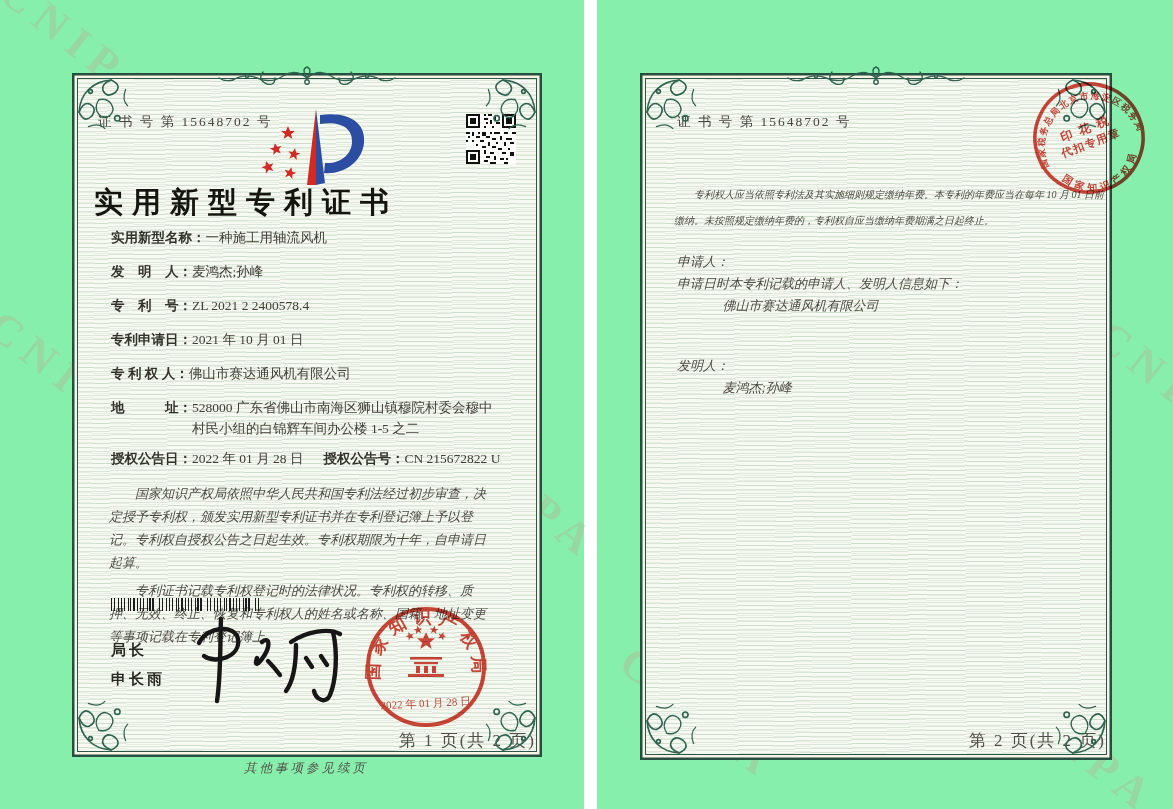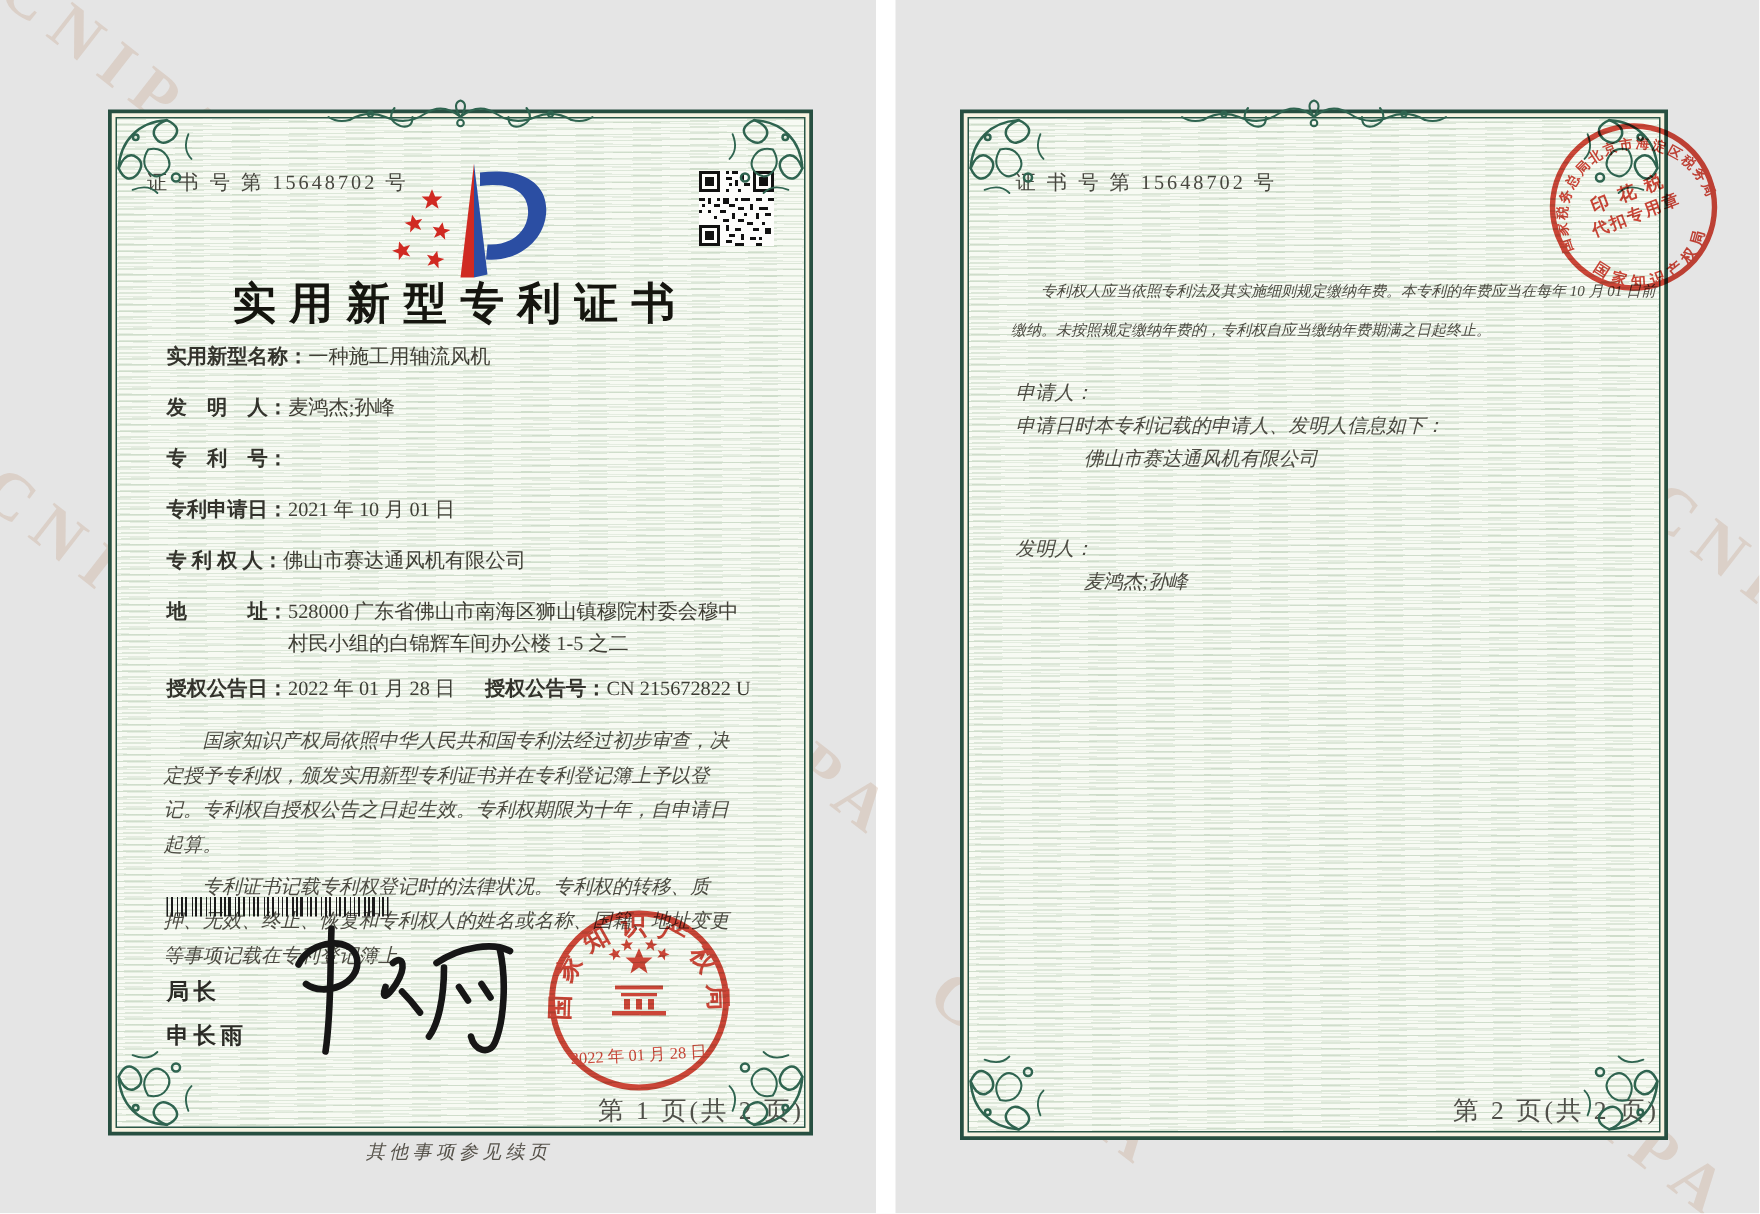--- a/index.html
+++ b/index.html
@@ -1,18 +1,18 @@
 <!DOCTYPE html>
 <html><head>
 <meta charset="utf-8">
 <style>
   html,body{margin:0;padding:0;background:#ffffff;}
   #canvas{position:relative;width:1173px;height:809px;background:#fff;overflow:hidden;
           font-family:"Liberation Serif","DejaVu Serif",serif;}
-  .page{position:absolute;top:0;height:809px;background:#e5e5e5;}
+  .page{position:absolute;top:0;height:809px;background:#86efac;}
   #page1{left:0;width:584px;}
   #page2{left:597px;width:576px;}
 
   
   .wm{position:absolute;font-family:"Liberation Serif",serif;font-weight:bold;
       font-size:44px;letter-spacing:10px;color:rgba(197,160,131,0.30);
       transform:rotate(38deg);white-space:nowrap;pointer-events:none;z-index:1;}
 
   
   .inner{position:absolute;border:1px solid #2a5747;
@@ -26,39 +26,39 @@
   #inner2{left:48px;top:78px;width:460px;height:675px;}
 
   .cnr{position:absolute;width:62px;height:62px;z-index:3;}
   .cnr.tl{left:-2px;top:-2px;}
   .cnr.tr{right:-2px;top:-2px;transform:scaleX(-1);}
   .cnr.bl{left:-2px;bottom:-2px;transform:scaleY(-1);}
   .cnr.br{right:-2px;bottom:-2px;transform:scale(-1,-1);}
   .toporn{position:absolute;top:-13px;left:50%;transform:translateX(-50%);z-index:4;}
 
   .certno{position:absolute;font-size:13.5px;letter-spacing:2px;color:#46463e;}
-  .title{position:absolute;left:0;width:100%;text-align:center;font-size:29px;
+  .title{position:absolute;left:16px;width:100%;font-size:29px;
          font-weight:bold;letter-spacing:9px;color:#15150f;}
 
   .fields{position:absolute;left:33px;top:148px;width:400px;font-size:13.5px;color:#3c3c34;}
   .frow{display:flex;margin-bottom:13px;line-height:21px;}
   .lbl{flex:0 0 auto;white-space:pre;font-weight:bold;color:#33332c;}
   .val{flex:1 1 auto;color:#403f36;}
   .grow2{display:flex;line-height:21px;text-align:right;}
   .gpair{white-space:pre;font-size:13.5px;}
   .gpair .lbl{display:inline;}
 
   .paras{position:absolute;left:26px;top:398px;width:396px;font-size:13px;
          line-height:23px;color:#4c4b42;font-style:italic;}
   .paras p{margin:5px;text-indent:2em;font-style:italic;}
 
   .barcode{position:absolute;left:33px;top:519px;width:148px;height:13px;
     background:repeating-linear-gradient(90deg,#1b1b1b 0 1.2px,rgba(0,0,0,0) 1.2px 2.9px,
       #1b1b1b 2.9px 4.3px,rgba(0,0,0,0) 4.3px 7.2px,#1b1b1b 7.2px 8px,rgba(0,0,0,0) 8px 9.6px);}
-  .director{position:absolute;left:33px;top:568px;font-family:"Liberation Sans","DejaVu Sans",sans-serif;
+  .director{position:absolute;left:33px;top:556px;font-family:"Liberation Sans","DejaVu Sans",sans-serif;
             font-size:15px;font-weight:bold;color:#2b2b26;line-height:29px;letter-spacing:3px;}
   .sig{position:absolute;left:105px;top:532px;z-index:5;}
   .seal{position:absolute;z-index:6;mix-blend-mode:multiply;opacity:.93;}
   #seal1{left:284px;top:524px;}
   #stamp2{left:433px;top:79px;transform:rotate(-21deg);}
 
   .pagefoot{position:absolute;left:0;width:100%;text-align:right;font-size:17px;
             letter-spacing:2px;color:#50504a;}
   .contnote{position:absolute;left:77px;width:458px;top:760px;text-align:center;
             font-size:12.5px;letter-spacing:3px;color:#56524a;font-style:italic;z-index:2;}
@@ -216,20 +216,21 @@
         <div class="frow">
             <span class="lbl">实用新型名称：</span>
             <span class="val">一种施工用轴流风机</span>
           </div>
         <div class="frow">
             <span class="lbl">发　明　人：</span>
             <span class="val">麦鸿杰;孙峰</span>
           </div>
         <div class="frow">
             <span class="lbl">专　利　号：</span>
+            <span class="val">ZL 2021 2 2400578.4</span>
           </div>
         <div class="frow">
             <span class="lbl">专利申请日：</span>
             <span class="val">2021 年 10 月 01 日</span>
           </div>
         <div class="frow">
             <span class="lbl">专 利 权 人：</span>
             <span class="val">佛山市赛达通风机有限公司</span>
           </div>
         <div class="frow" style="margin-bottom:9px">

